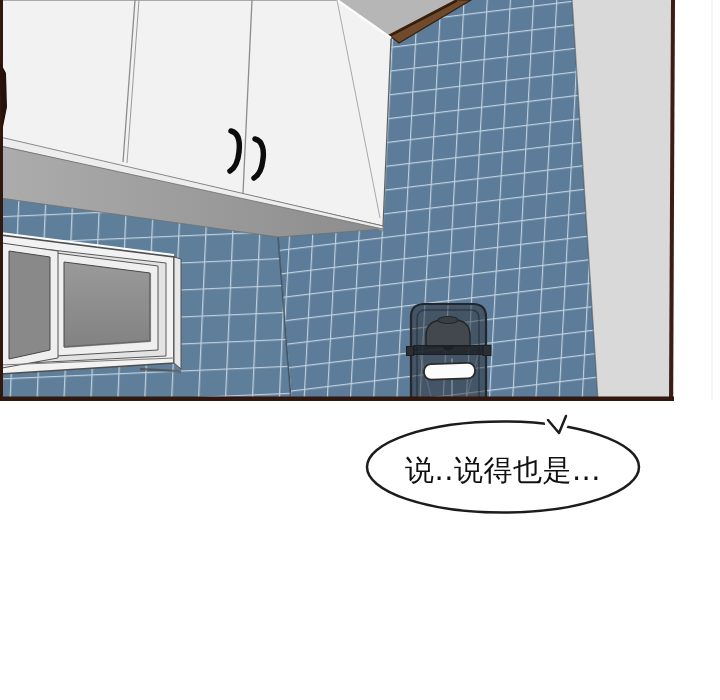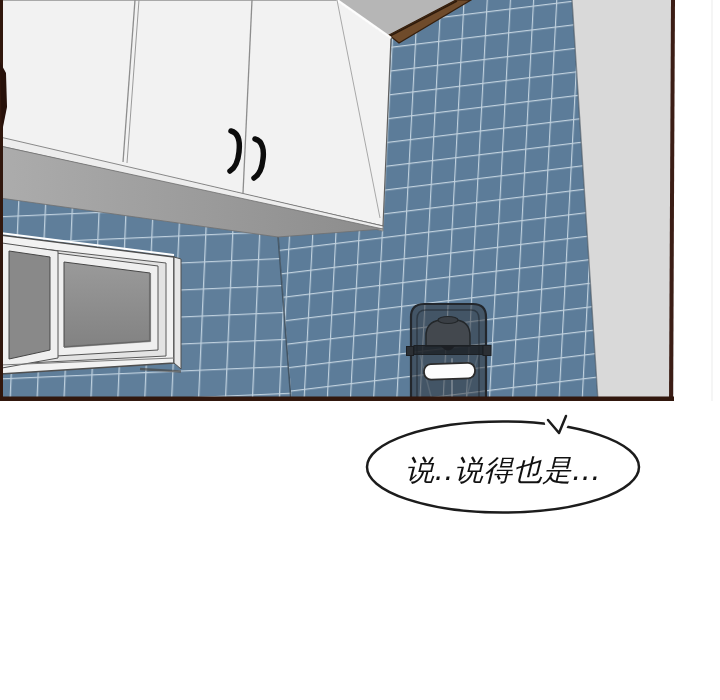--- a/index.html
+++ b/index.html
@@ -1,17 +1,17 @@
 <!DOCTYPE html>
 <html><head>
 <meta charset="utf-8">
 <style>
   html,body{margin:0;padding:0;background:#ffffff;}
   .stage{position:relative;width:720px;height:700px;background:#ffffff;overflow:hidden;
-         font-family:"DejaVu Sans",sans-serif;font-style:italic;}
+         font-family:"DejaVu Sans",sans-serif;}
   .stage svg{position:absolute;left:0;top:0;display:block;}
   text{font-family:"DejaVu Sans",sans-serif;}
 </style>
 </head>
 <body>
 
 <div class="stage">
 <svg width="720" height="700" viewBox="0 0 720 700" xmlns="http://www.w3.org/2000/svg">
   <defs>
     <clipPath id="panelClip">

